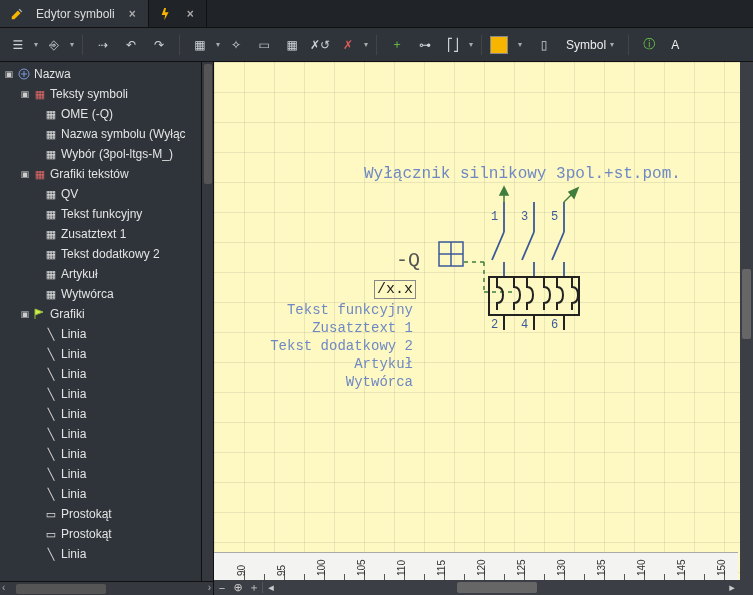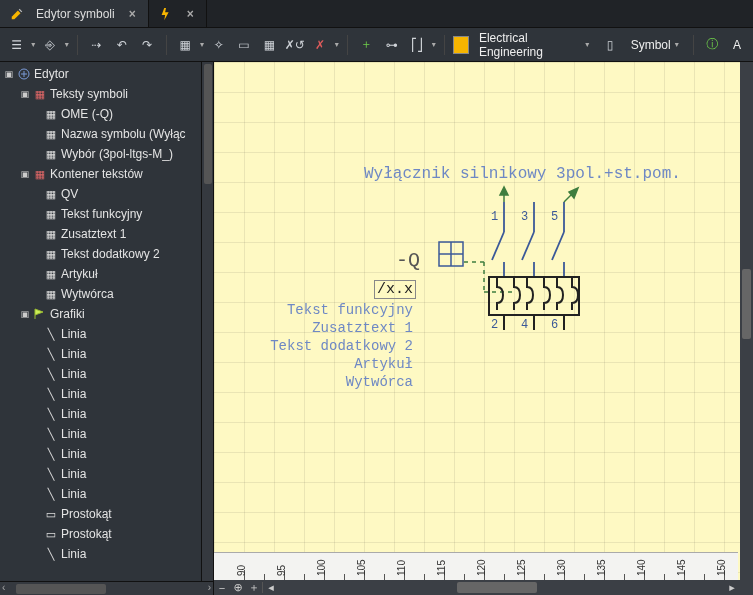--- a/index.html
+++ b/index.html
@@ -242,21 +242,20 @@
   <div class="tb-btn" style="color:#e05b5b">✗</div>
   <span class="tb-arrow">▾</span>
   <div class="tb-sep"></div>
   <div class="tb-btn" style="color:#6fcf4a">＋</div>
   <div class="tb-btn">⊶</div>
   <div class="tb-btn">⎡⎦</div>
   <span class="tb-arrow">▾</span>
   <div class="tb-sep"></div>
   <div class="tb-swatch"></div>
   <div class="tb-text">
-    <span>Electrical Engineering</span>
     <span class="tb-arrow">▾</span>
   </div>
   <div class="tb-btn">▯</div>
   <div class="tb-text">
     <span>Symbol</span>
     <span class="tb-arrow">▾</span>
   </div>
   <div class="tb-sep"></div>
   <div class="tb-btn" style="color:#6fcf4a">ⓘ</div>
   <div class="tb-text">
@@ -269,21 +268,21 @@
   <div class="tree-panel">
     <div class="tree">
       <div class="tree-row indent0">
         <span class="twisty">▣</span>
         <span class="tree-icon">
           <svg width="14" height="14" viewBox="0 0 14 14">
               <circle cx="7" cy="7" r="5" fill="none" stroke="#7a9ad6"></circle>
               <path d="M4 7h6M7 4v6" stroke="#7a9ad6"></path>
             </svg>
         </span>
-        <span class="label">Edytor</span>
+        <span class="label">Nazwa</span>
       </div>
 
       <div class="tree-row indent1">
         <span class="twisty">▣</span>
         <span class="tree-icon" style="color:#d66">▦</span>
         <span class="label">Teksty symboli</span>
       </div>
       <div class="tree-row indent2">
           <span class="tree-icon">▦</span>
           <span class="label">OME (-Q)</span>
@@ -293,21 +292,21 @@
           <span class="label">Nazwa symbolu (Wyłąc</span>
         </div>
       <div class="tree-row indent2">
           <span class="tree-icon">▦</span>
           <span class="label">Wybór (3pol-ltgs-M_)</span>
         </div>
 
       <div class="tree-row indent1">
         <span class="twisty">▣</span>
         <span class="tree-icon" style="color:#d66">▦</span>
-        <span class="label">Kontener tekstów</span>
+        <span class="label">Grafiki tekstów</span>
       </div>
       <div class="tree-row indent2">
           <span class="tree-icon">▦</span>
           <span class="label">QV</span>
         </div>
       <div class="tree-row indent2">
           <span class="tree-icon">▦</span>
           <span class="label">Tekst funkcyjny</span>
         </div>
       <div class="tree-row indent2">

